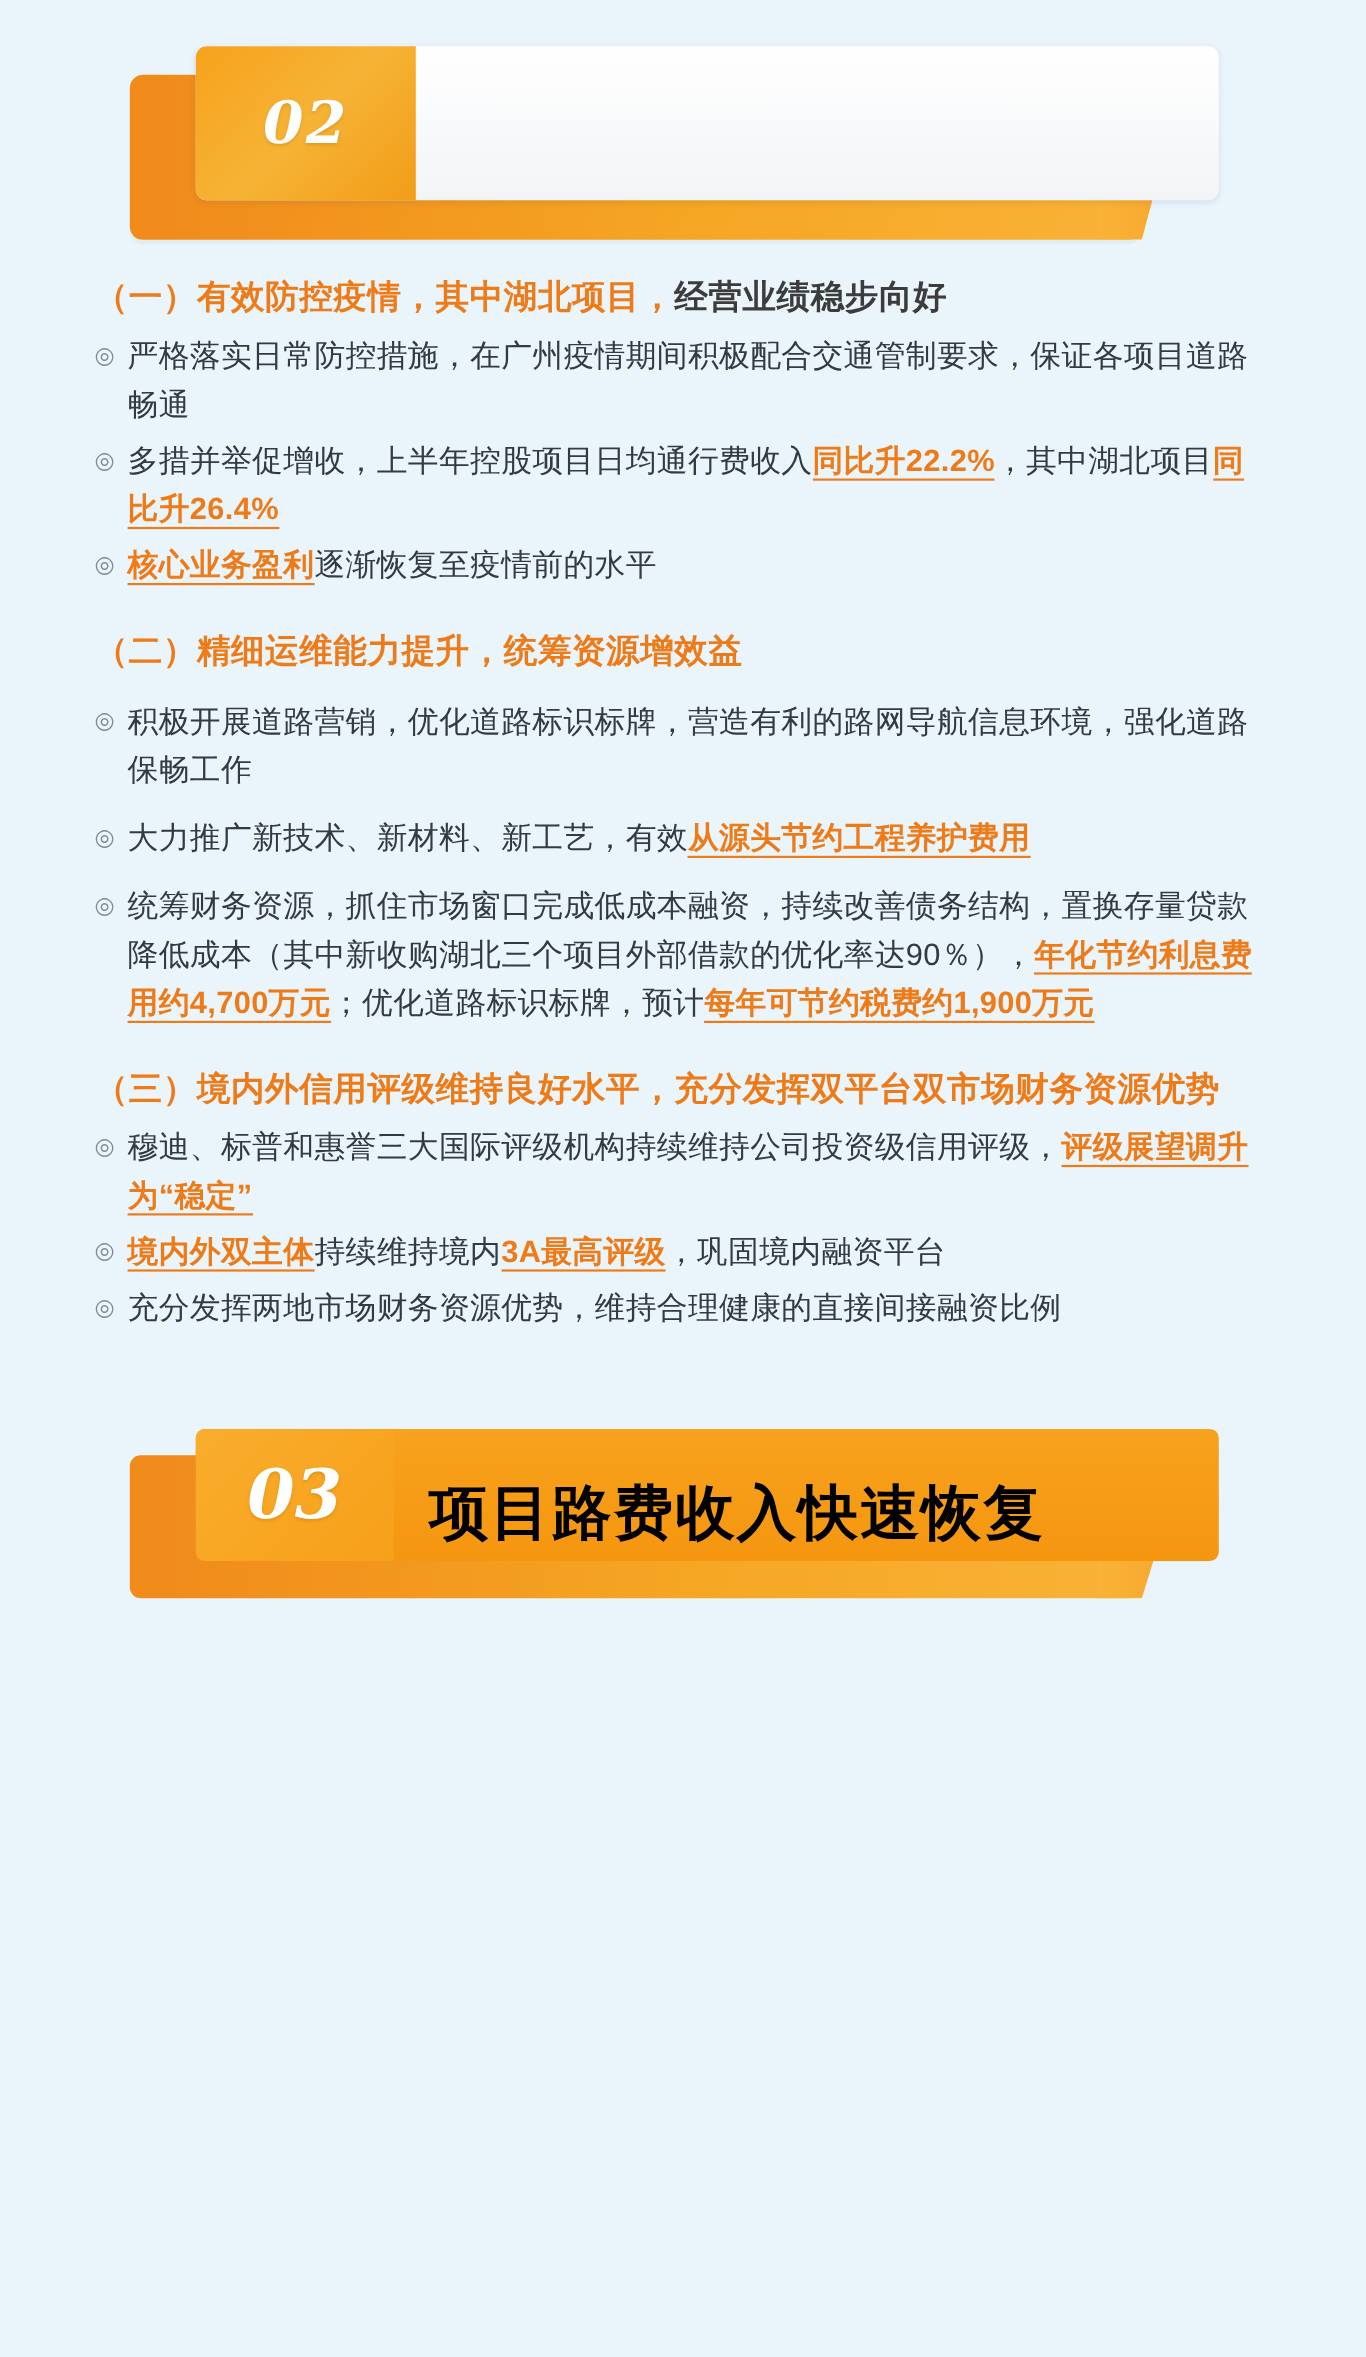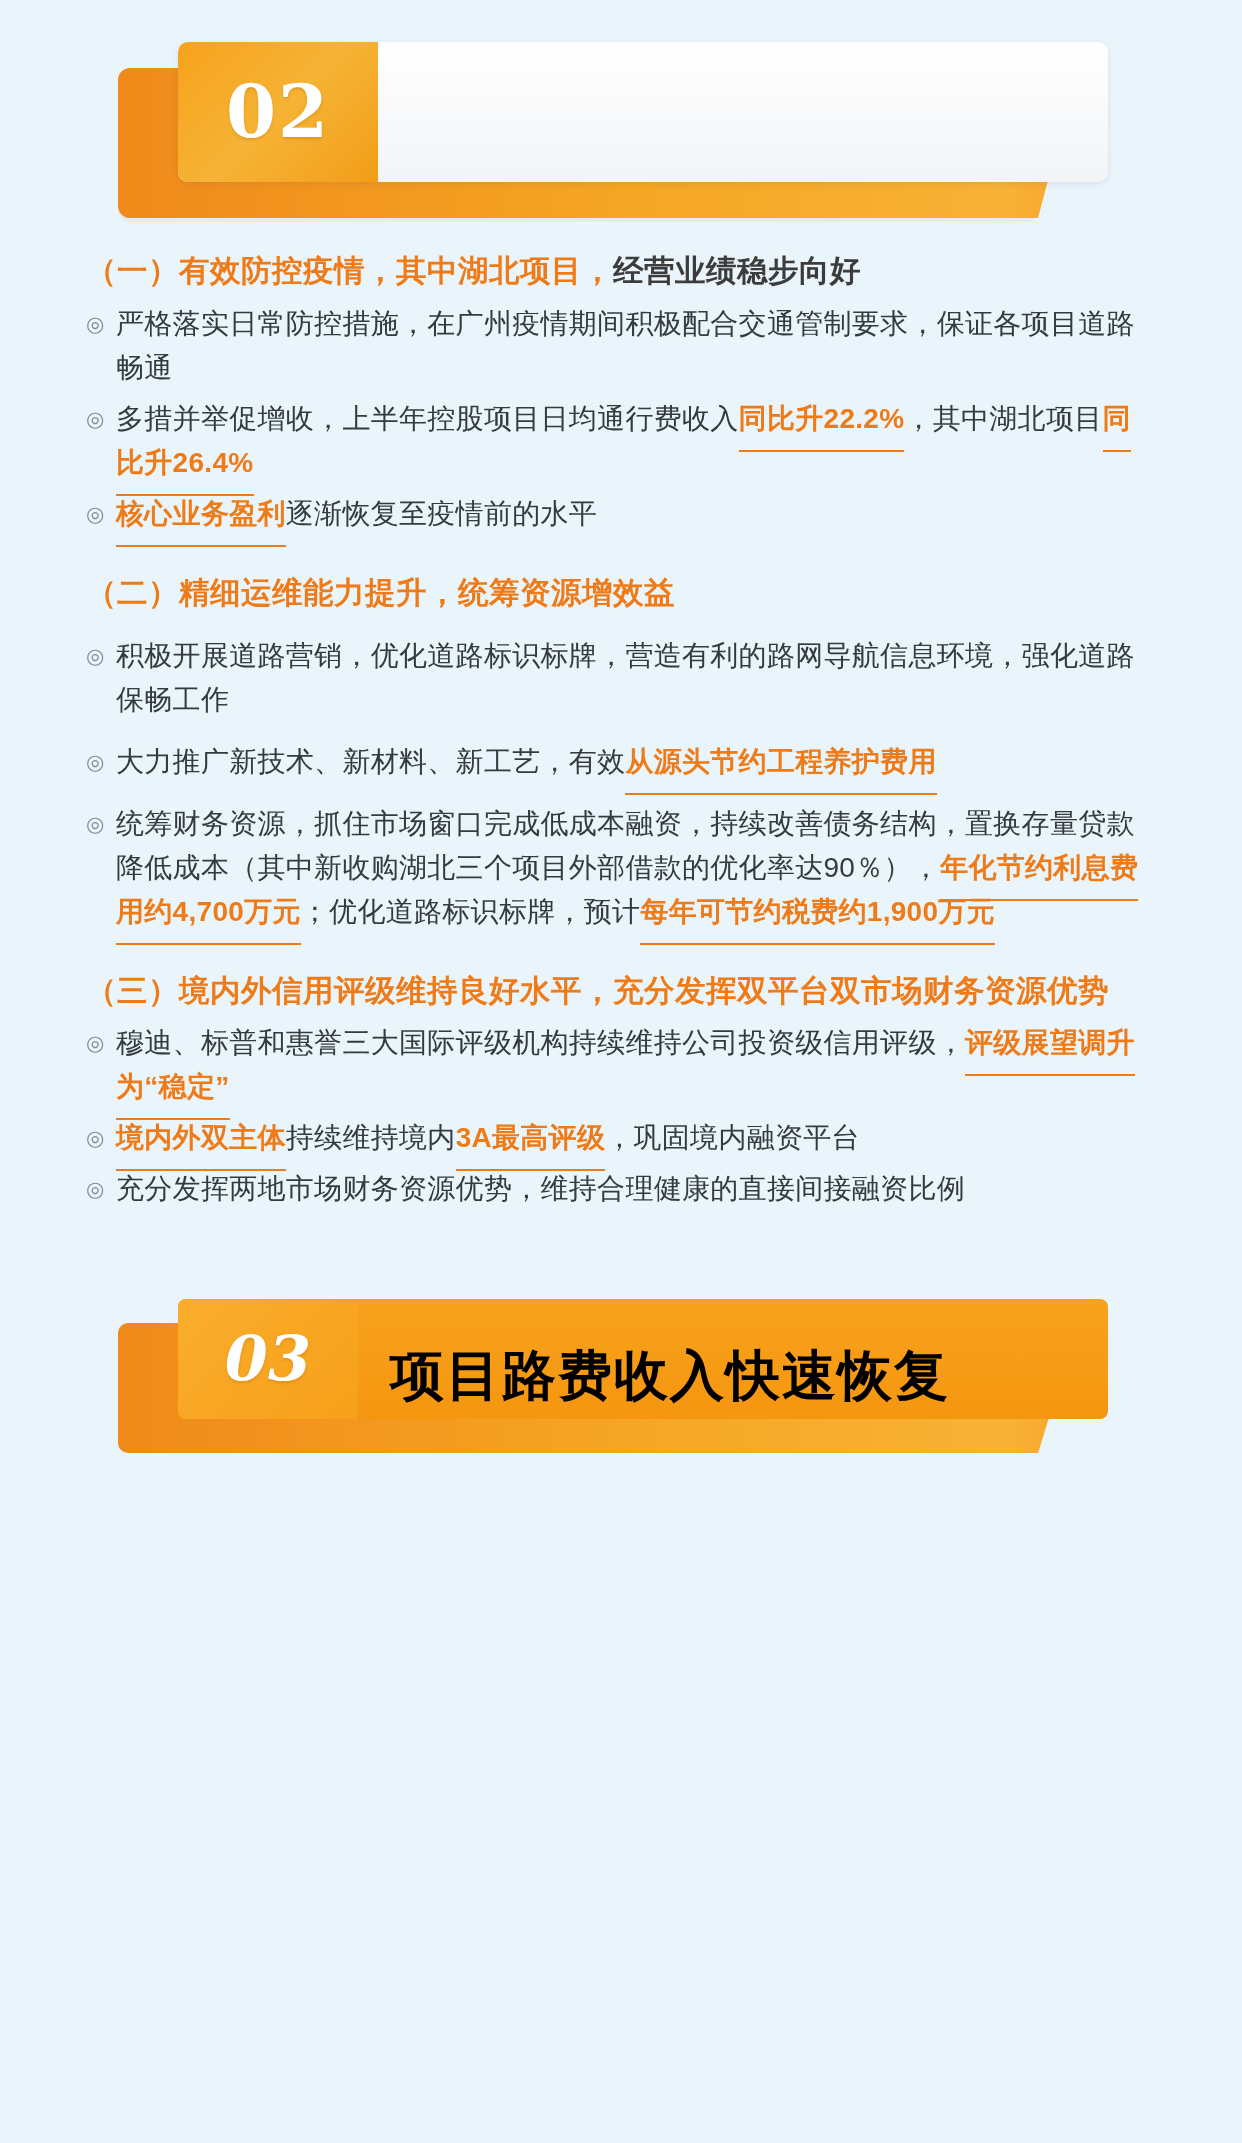--- a/index.html
+++ b/index.html
@@ -70,22 +70,23 @@
     width: 200px;
     height: 140px;
     background: linear-gradient(135deg, #f7a21c 0%, #f6b335 50%, #f29d18 100%);
     border-radius: 10px 0 0 10px;
     display: flex;
     align-items: center;
     justify-content: center;
   }
   .banner-num {
     font-family: "DejaVu Serif", serif;
-    font-weight: bold;
-    font-size: 72px;
+    font-style: italic;
+    font-weight: bold;
+    font-size: 53px;
     color: #ffffff;
     letter-spacing: 2px;
     line-height: 1;
     text-shadow: 0 2px 3px rgba(160,90,0,0.25);
   }
   .banner-title {
     position: absolute;
     left: 400px;
     top: 42px;
     height: 140px;
@@ -135,21 +136,21 @@
     flex: 1 1 auto;
     font-size: 28px;
     line-height: 44px;
     color: #333a40;
     letter-spacing: 0.3px;
   }
   .hl {
     color: #ef7b18;
     font-weight: bold;
     border-bottom: 2px solid #ef7b18;
-    padding-bottom: 16px;
+    padding-bottom: 1px;
   }
 
   .spaced .bullet { margin: 18px 0; }
 
   
   .footer-banner {
     position: relative;
     margin: 40px auto 0 auto;
     width: 1242px;
     height: 220px;

